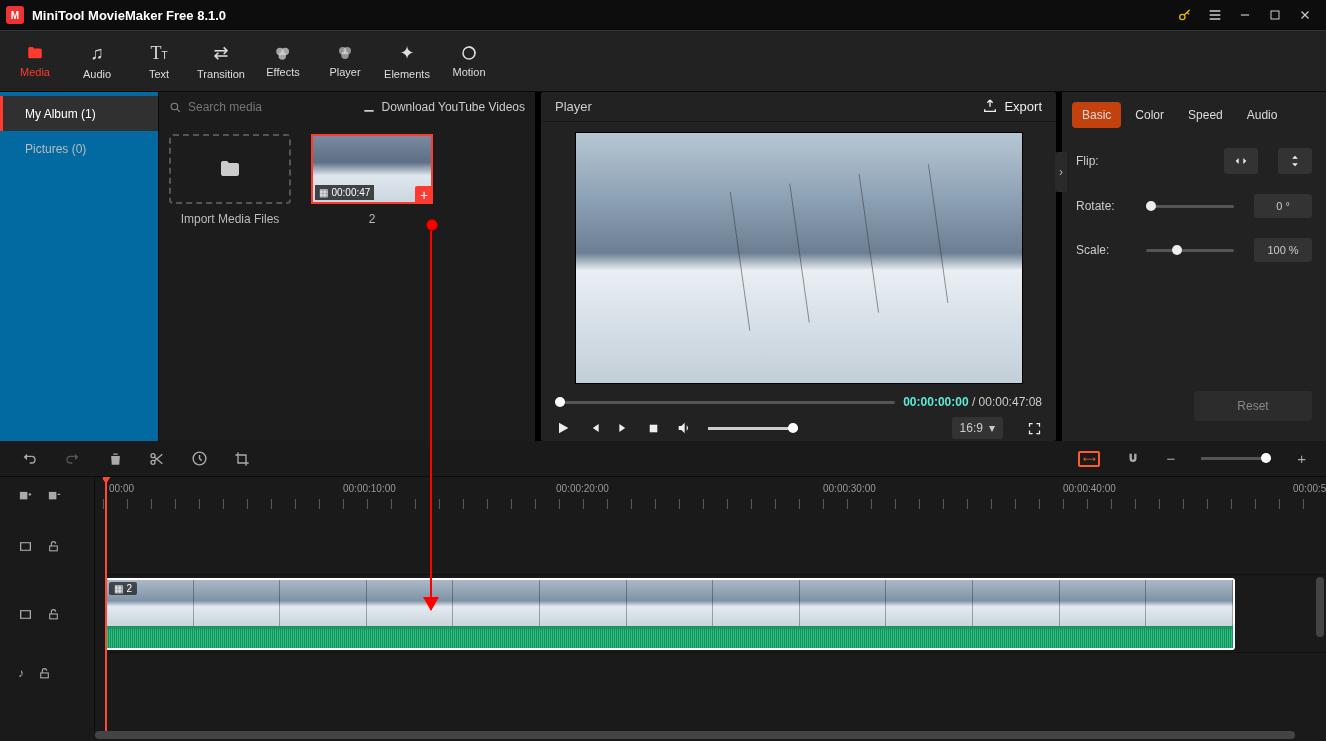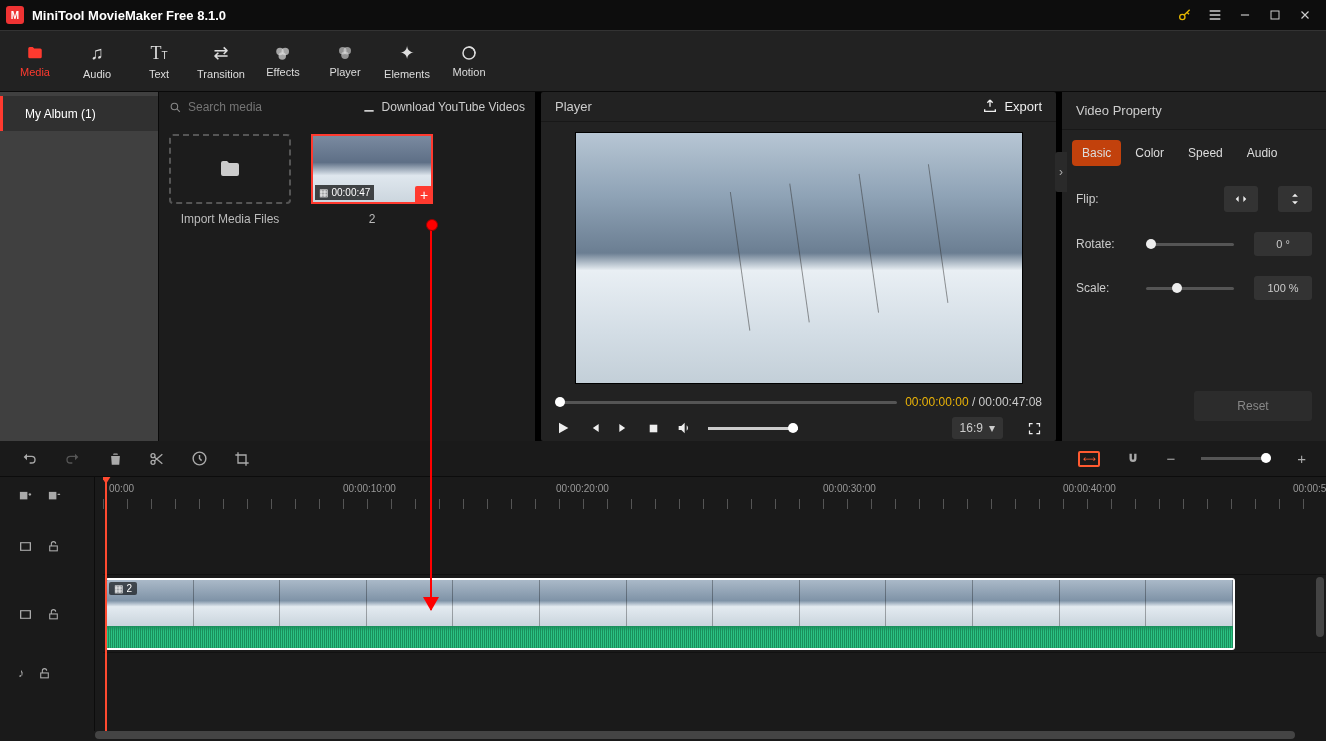--- a/index.html
+++ b/index.html
@@ -18,21 +18,21 @@
 .tool { width:62px; display:flex; flex-direction:column; align-items:center; justify-content:center; gap:4px; cursor:pointer; color:#ddd; }
 .tool .icn { font-size:18px; }
 .tool.active { color:#ff3a2f; }
 .tool .lbl { font-size:11px; }
 
 
 .mainrow { display:flex; height:349px; }
 
 
 .mediapanel { display:flex; width:535px; }
-.lefttabs { width:158px; background:#404040; display:flex; flex-direction:column; padding-top:4px;text-align:center; }
+.lefttabs { width:158px; background:#0369a1; display:flex; flex-direction:column; padding-top:4px;text-align:center; }
 .lefttabs .lt { height:35px; display:flex; align-items:center; padding-left:22px; cursor:pointer; color:#bbb; font-size:12px; border-left:3px solid transparent; }
 .lefttabs .lt.active { background:#303030; color:#fff; border-left-color:#ff3a2f; }
 .mediacontent { flex:1; background:#1c1c1c; border-left:1px solid #0a0a0a; position:relative; }
 .searchrow { height:30px; display:flex; align-items:center; padding:0 10px; gap:8px; }
 .searchrow .srch { flex:1; display:flex; align-items:flex-end; gap:6px; color:#888; }
 .searchrow .srch input { background:transparent; border:none; color:#888; outline:none; font-size:12px; width:120px; }
 .searchrow .dl { color:#ccc; font-size:12px; display:flex; align-items:center; gap:6px; cursor:pointer; }
 .thumbs { display:flex; padding:12px 10px; gap:20px; }
 .thumbcol { display:flex; flex-direction:column; align-items:center; gap:8px; }
 .importbox { width:122px; height:70px; border:2px dashed #555; border-radius:4px; display:flex; align-items:center; justify-content:center; color:#ccc; font-size:22px; cursor:pointer; }
@@ -49,21 +49,21 @@
 .preview { flex:1; display:flex; align-items:center; justify-content:center; padding:10px; }
 .previewimg { width:448px; height:252px; background:
   linear-gradient(180deg,#b7c6d4 0%,#8fa3b6 25%,#6b7e92 48%,#e9eff4 55%,#d3dde5 80%,#c3cfd8 100%);
   border:1px solid #000; position:relative; overflow:hidden;
 }
 .previewimg::after{ content:""; position:absolute; top:20%; left:50%; width:1px; height:140px; background:#333; transform:rotate(-8deg); box-shadow: 70px 0 #333, 140px 0 #333, -60px 0 #333; opacity:.5;}
 .controls { height:60px; padding:0 14px; display:flex; flex-direction:column; justify-content:center; gap:8px; }
 .seekrow { display:flex; align-items:center; gap:8px; }
 .seek { flex:1; height:3px; background:#555; position:relative; border-radius:2px; }
 .seek .knob { position:absolute; left:0; top:-4px; width:10px; height:10px; border-radius:50%; background:#fff; }
-.time .cur { color:#eab308; }
+.time .cur { color:#5eead4;font-weight:bold; }
 .btnrow { display:flex; align-items:center; gap:16px; }
 .btnrow .pbtn { color:#eee; cursor:pointer; font-size:14px; }
 .aspect { margin-left:auto; display:flex; align-items:center; gap:6px; background:#333; padding:4px 8px; border-radius:3px; cursor:pointer; }
 .fsbtn { margin-left:8px; cursor:pointer; }
 
 
 .proppanel { width:264px; background:#222; display:flex; flex-direction:column; }
 .proptabs { display:flex; gap:4px; padding:10px; }
 .ptab { padding:6px 10px; border-radius:4px; cursor:pointer; color:#ddd; font-size:12px; }
 .ptab.active { background:#c2410c; }
@@ -215,20 +215,23 @@
   </div>
 </div>
 
 <div class="mainrow">
 
   <div class="mediapanel">
     <div class="lefttabs">
       <div class="lt active">
           <span>My Album (1)</span>
         </div>
+      <div class="lt">
+          <span>Pictures (0)</span>
+        </div>
     </div>
     <div class="mediacontent">
       <div class="searchrow">
         <div class="srch">
           <span>
             <svg width="13" height="13" viewBox="0 0 24 24" fill="none" stroke="currentColor" stroke-width="2">
                 <circle cx="10" cy="10" r="6"></circle>
                 <path d="M20 20l-5-5"></path>
               </svg>
           </span>
@@ -332,23 +335,20 @@
           <svg width="15" height="15" viewBox="0 0 24 24" fill="none" stroke="currentColor" stroke-width="2">
               <path d="M4 9V4h5M20 9V4h-5M4 15v5h5M20 15v5h-5"></path>
             </svg>
         </span>
       </div>
     </div>
   </div>
 
   <div class="proppanel">
     <div class="expandtab">›</div>
-    <div class="panelhead">
-        <span>Video Property</span>
-      </div>
     <div class="proptabs">
       <div class="ptab active"><span>Basic</span></div>
       <div class="ptab"><span>Color</span></div>
       <div class="ptab"><span>Speed</span></div>
       <div class="ptab"><span>Audio</span></div>
     </div>
     <div class="proprow">
       <span class="lbl">Flip:</span>
       <div style="flex:1"></div>
       <div class="flipbtn">

